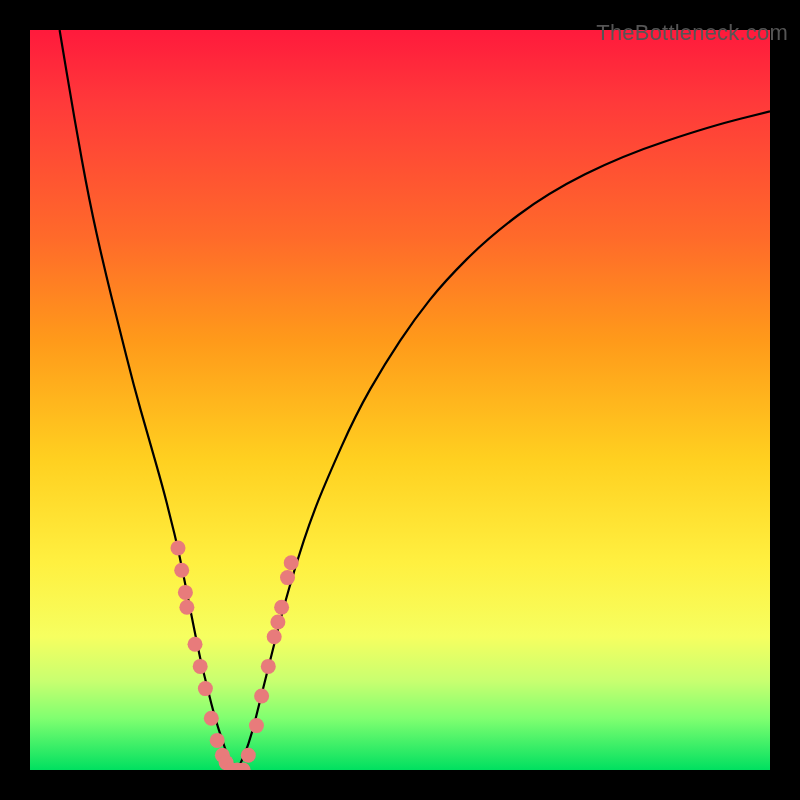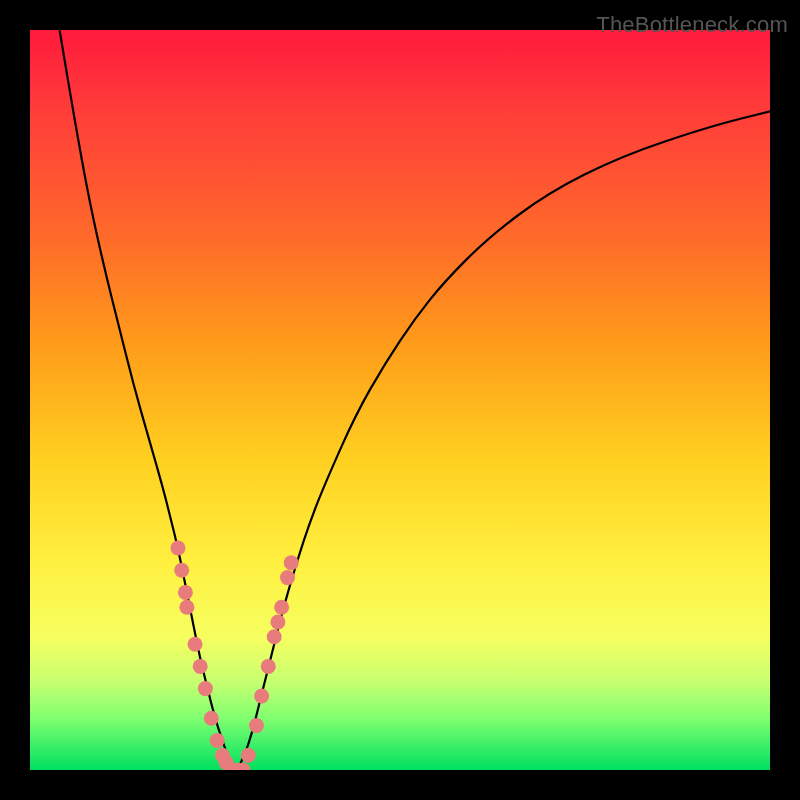--- a/index.html
+++ b/index.html
@@ -32,21 +32,21 @@
       #ffd020 58%,
       #fff040 72%,
       #f6ff60 82%,
       #c8ff70 88%,
       #80ff70 93%,
       #00e060 100%
     );
   }
   .watermark {
     position: absolute;
-    top: 12px;
+    top: 20px;
     right: 12px;
     color: #555;
     font-size: 22px;
     font-weight: 400;
     letter-spacing: 0.2px;
     user-select: none;
   }
   svg.curve {
     position: absolute;
     inset: 0;

